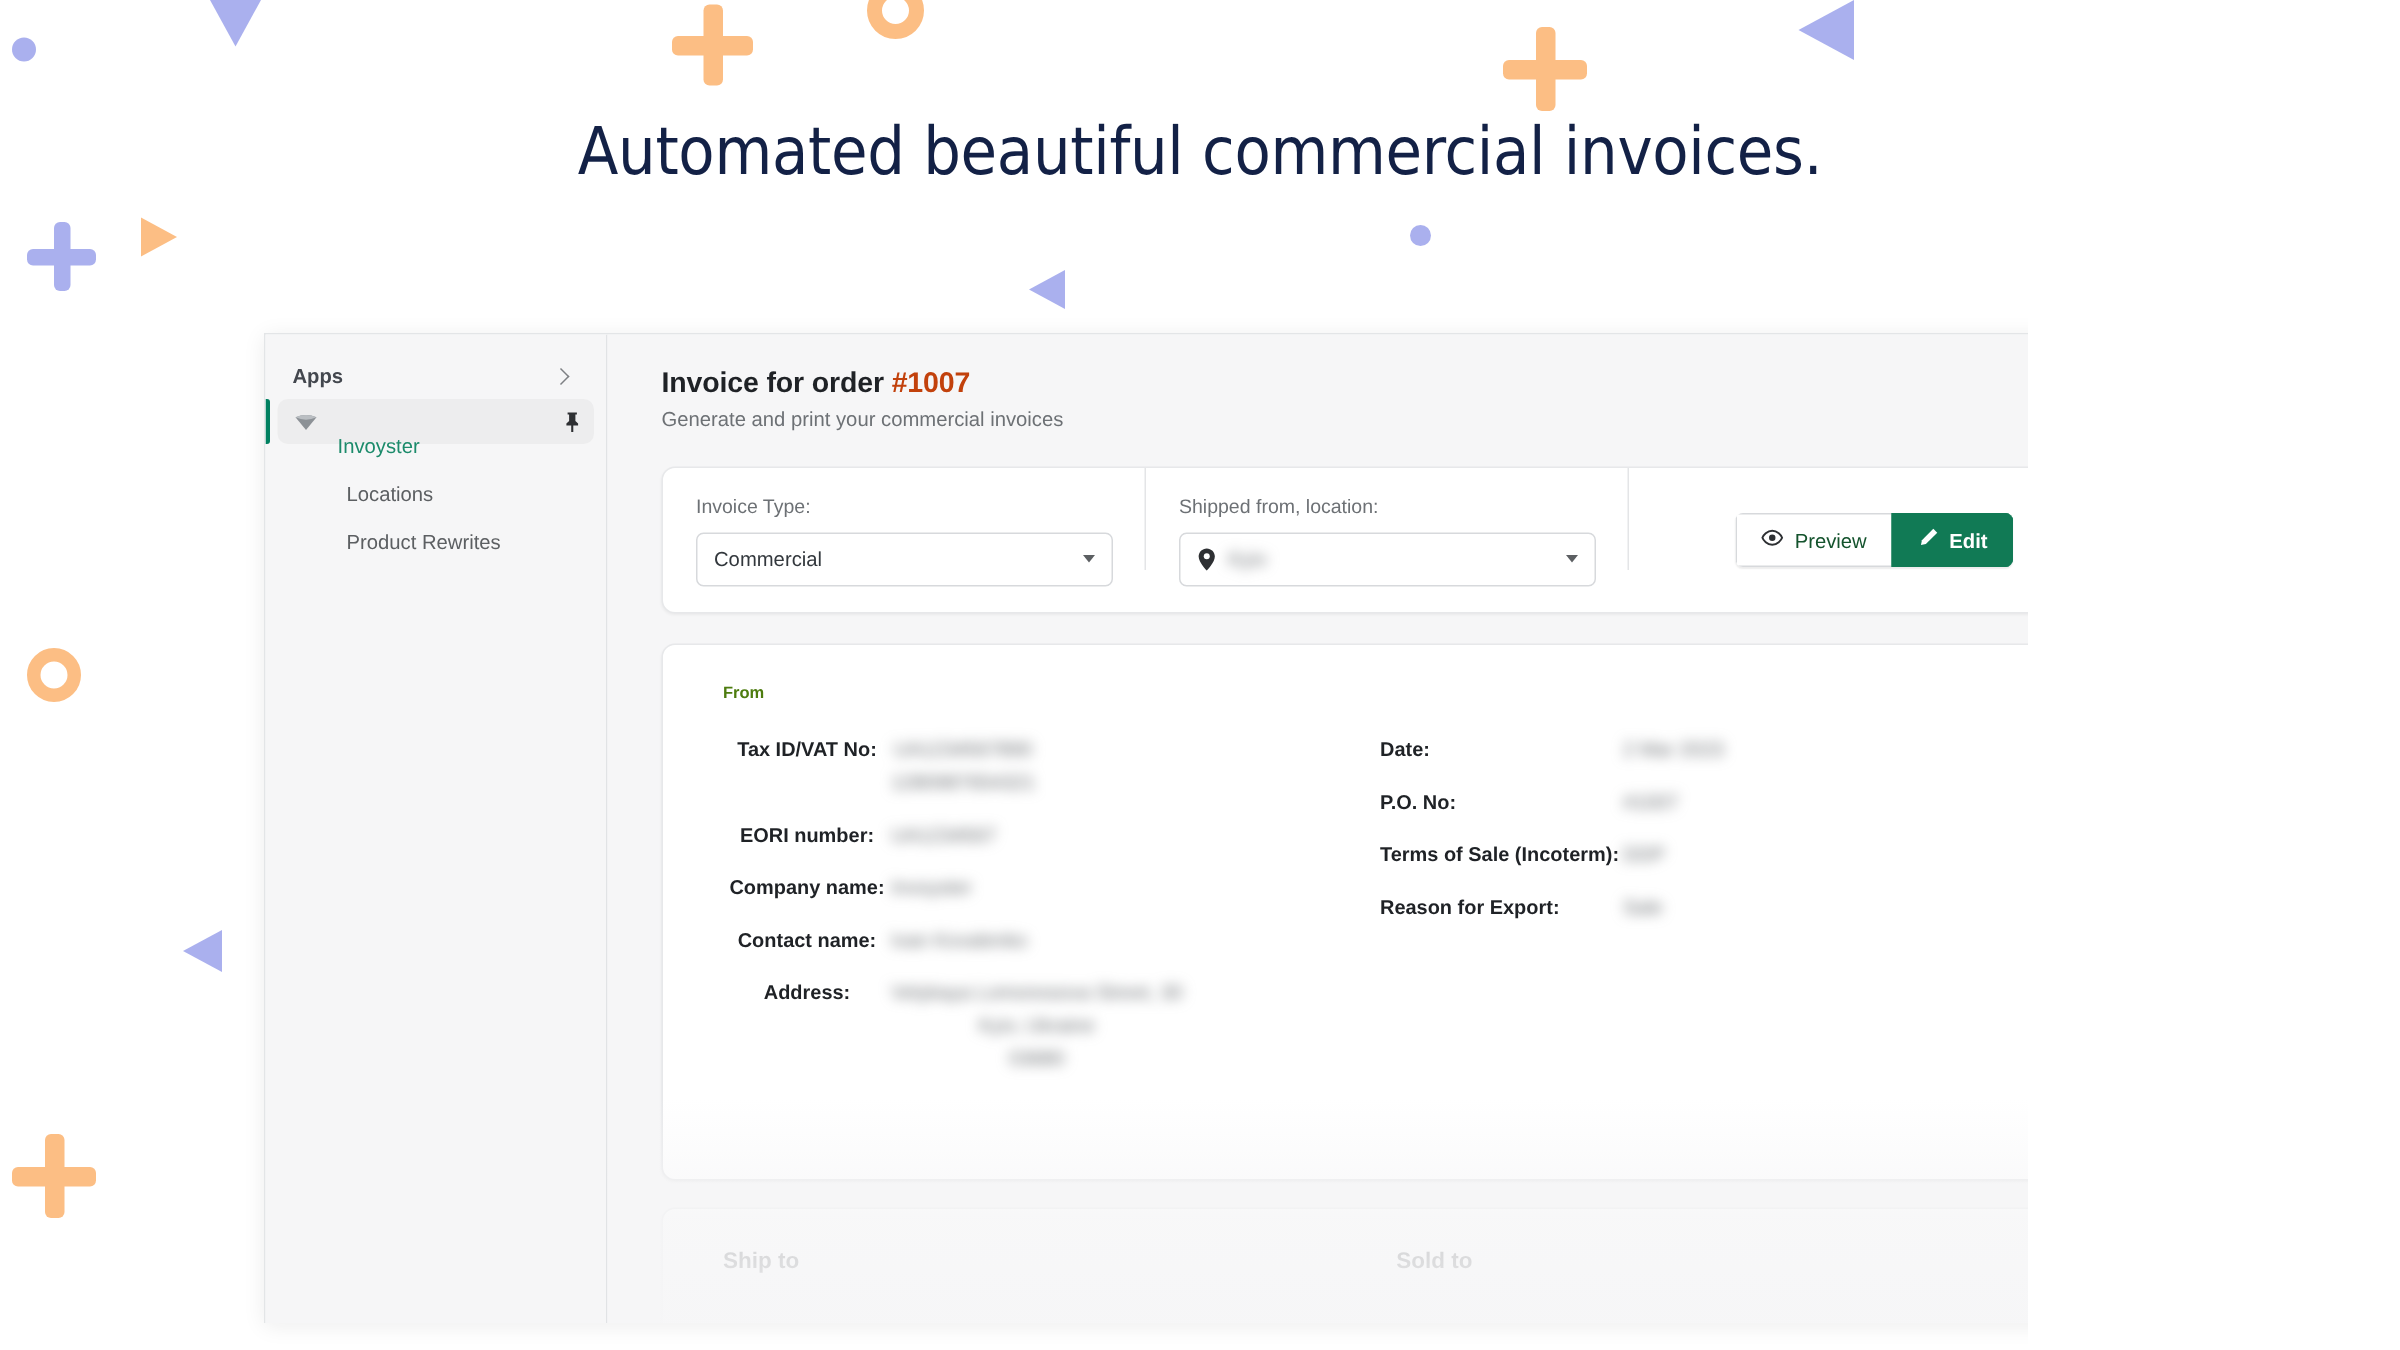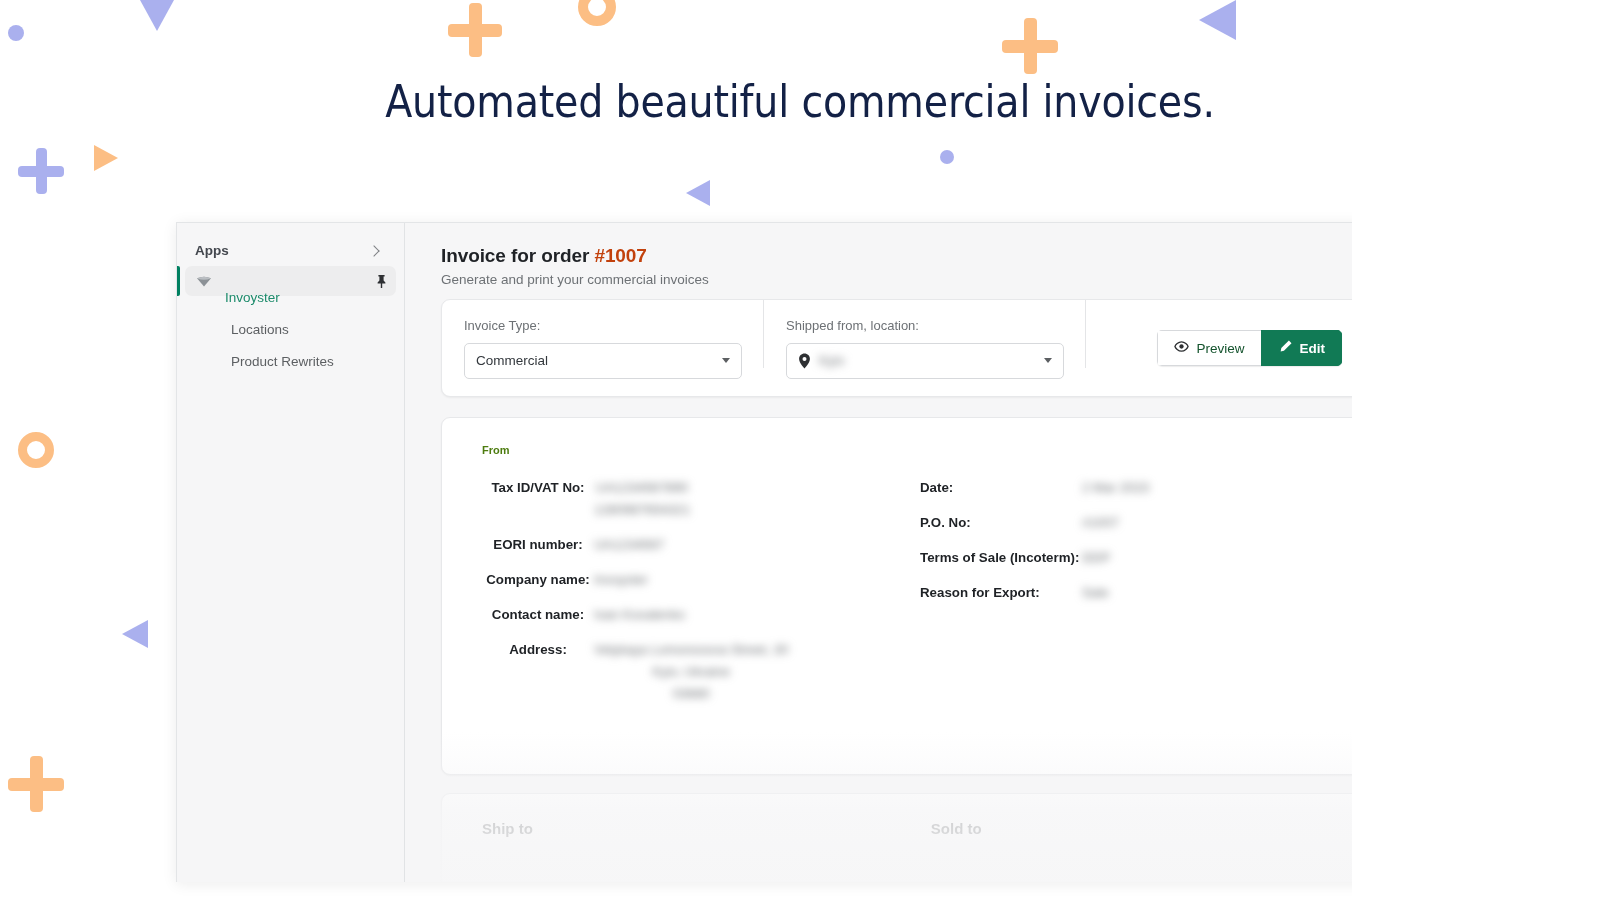--- a/index.html
+++ b/index.html
@@ -156,21 +156,21 @@
   }
 
   .card {
     background: #ffffff;
     border: 1px solid #e7e8ea;
     border-radius: 9px;
     box-shadow: 0 1px 2px rgba(23,24,24,0.05);
   }
 
   #controls-card {
-    margin-top: 12px;
+    margin-top: 24px;
     height: 98px;
     display: flex;
     align-items: center;
     padding: 0 22px 0 0;
   }
 
   .field-group {
     padding: 0 22px;
     position: relative;
   }

